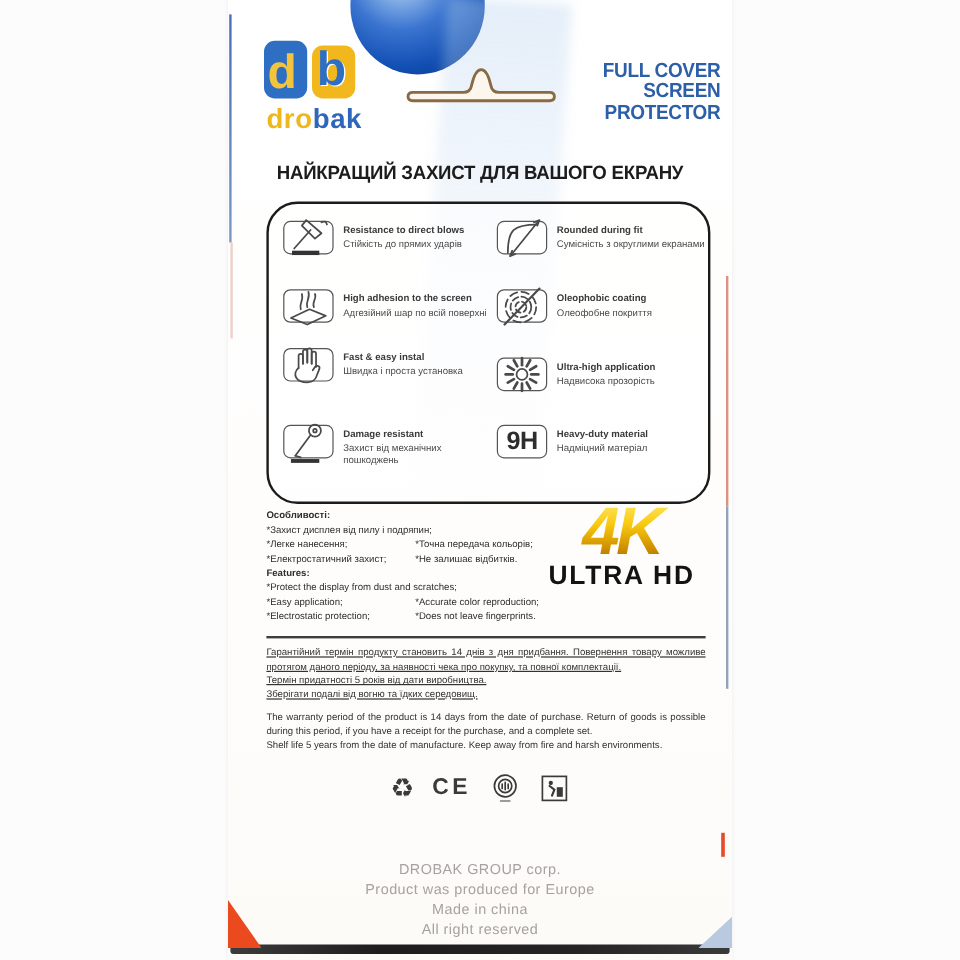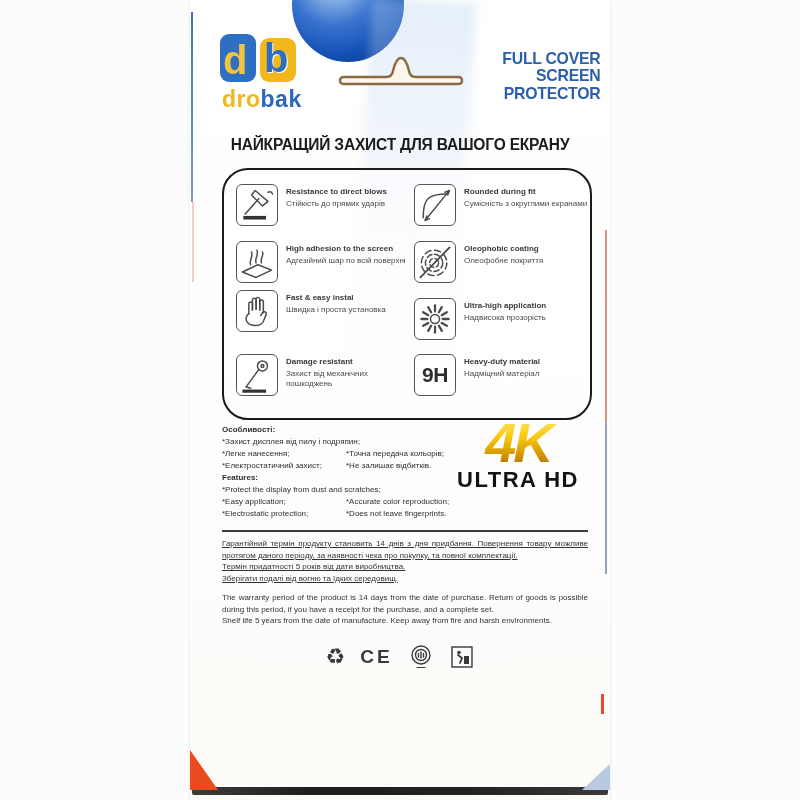--- a/index.html
+++ b/index.html
@@ -47,21 +47,21 @@
     font-weight:bold;font-size:16px;color:#1c1c1c;letter-spacing:-0.2px;
     transform:scaleX(0.97);
   }
   
   .featurebox{
     position:absolute;left:32px;top:168px;width:366px;height:248px;
     border:2px solid #1b1b1b;border-radius:26px;background:rgba(255,255,255,0.55);
   }
   .f-item{position:absolute;width:176px;height:52px;padding-left:34px;}
   .f-icon{
-    position:absolute;left:0;top:0;width:42px;height:42px;background:#fff;
+    position:absolute;left:0;top:0;width:42px;height:28px;background:#fff;
     border:1.5px solid #555;border-radius:6px;box-sizing:border-box;
     display:flex;align-items:center;justify-content:center;
   }
   .f-icon svg{width:40px;height:40px;stroke:#4a4a4a;fill:none;stroke-width:1.6;stroke-linecap:round;stroke-linejoin:round;}
   .f-text{position:absolute;left:50px;top:3px;width:124px;font-size:8px;line-height:1.25;color:#3a3a3a;}
   .f-en{font-weight:bold;}
   .f-ua{margin-top:2px;color:#4a4a4a;}
   .nineH{font-size:21px;font-weight:bold;color:#2d2d2d;letter-spacing:-0.5px;}
   
   .pL0{left:12px;top:14px;} .pL1{left:12px;top:71px;} .pL2{left:12px;top:120px;} .pL3{left:12px;top:184px;}
@@ -327,20 +327,26 @@
       <path d="M9,24.5 h8" stroke-width="1"></path>
     </svg>
     <svg width="26" height="26" viewBox="0 0 26 26" class="certsvg">
       <rect x="3" y="3" width="20" height="20"></rect>
       <circle cx="10" cy="8.5" r="1.8" fill="#3a3a3a" stroke="none"></circle>
       <path d="M9,11 l4,3 l-2,5" stroke-width="1.8"></path>
       <rect x="15" y="12" width="5" height="8" fill="#3a3a3a" stroke="none"></rect>
     </svg>
   </div>
 
+  <div class="footer">
+    <div>DROBAK GROUP corp.</div>
+    <div>Product was produced for Europe</div>
+    <div>Made in china</div>
+    <div>All right reserved</div>
+  </div>
 
   <div class="bottom-bar"></div>
 
   <div class="edge edge-left-blue"></div>
   <div class="edge edge-left-pink"></div>
   <div class="edge edge-right-pink"></div>
   <div class="edge edge-right-blue"></div>
   <div class="edge right-red-tick"></div>
   <div class="edge wedge-red"></div>
   <div class="edge wedge-blue"></div>

